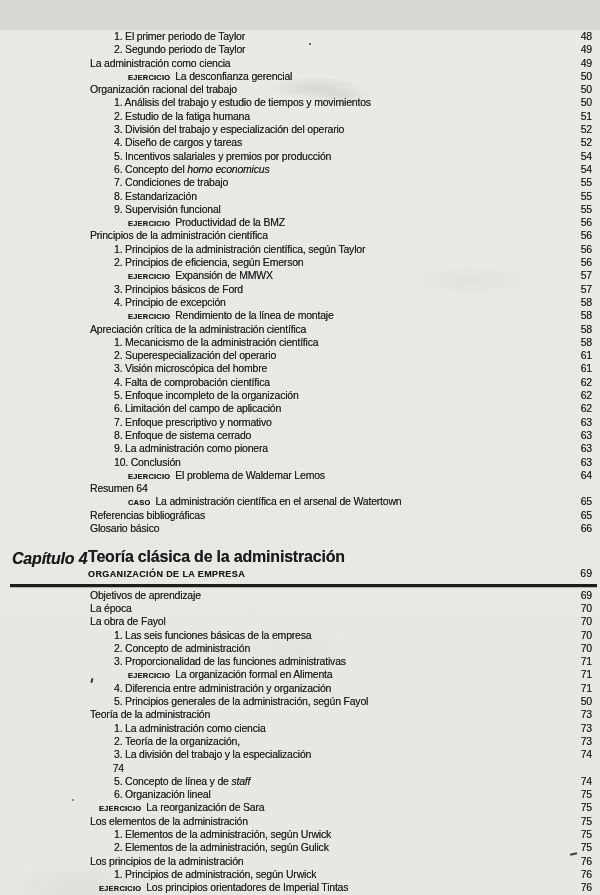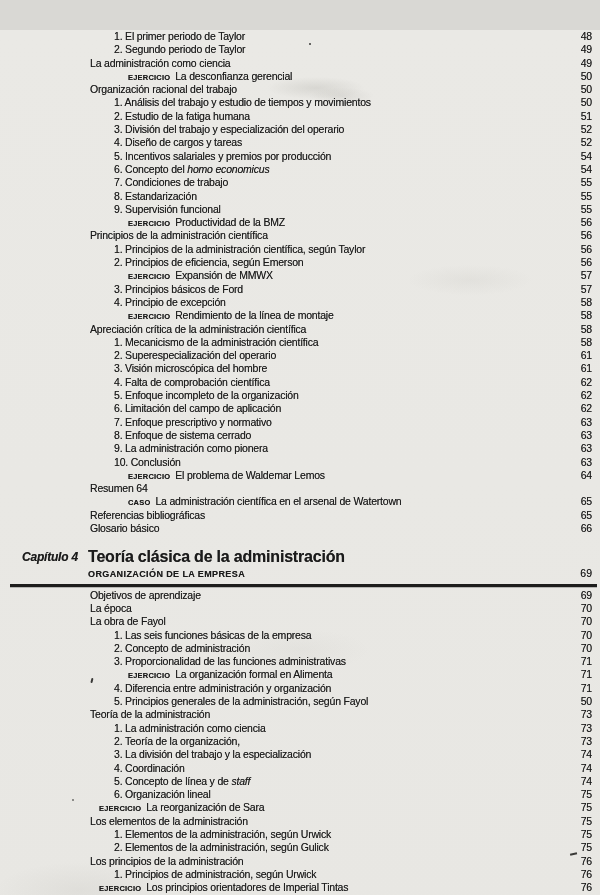--- a/index.html
+++ b/index.html
@@ -42,24 +42,23 @@
     font-size:10.5px;
   }
   .lbl i{font-style:italic;}
   
   .chapter{
     display:flex;
     margin:15px 8px 0 12px;
   }
   .ch-label{
     width:76px;flex-shrink:0;
-    font-size:12px;font-weight:700;font-style:italic;
+    font-size:16px;font-weight:700;font-style:italic;
     letter-spacing:-0.2px;
     text-shadow:0 0 0.5px rgba(25,25,25,0.6);
-    text-align:center;
   }
   .ch-main{flex:1;}
   .ch-title{
     font-size:16px;font-weight:700;letter-spacing:-0.2px;
     line-height:14px;
     text-shadow:0 0 0.5px rgba(25,25,25,0.6);
   }
   .ch-subrow{
     display:flex;align-items:baseline;
     margin-top:4px;line-height:11px;
@@ -303,21 +302,20 @@
       </div>
       <div class="row lvl1">
         <span class="lbl">2. Teoría de la organización,</span>
         <span class="pnum">73</span>
       </div>
       <div class="row lvl1">
         <span class="lbl">3. La división del trabajo y la especialización</span>
         <span class="pnum">74</span>
       </div>
       <div class="row lvl1">
-        <span class="lbl">4. Coordinación</span>
         <span class="pnum">74</span>
       </div>
       <div class="row lvl1">
         <span class="lbl">5. Concepto de línea y de <i>staff</i></span>
         <span class="pnum">74</span>
       </div>
       <div class="row lvl1">
         <span class="lbl">6. Organización lineal</span>
         <span class="pnum">75</span>
       </div>

